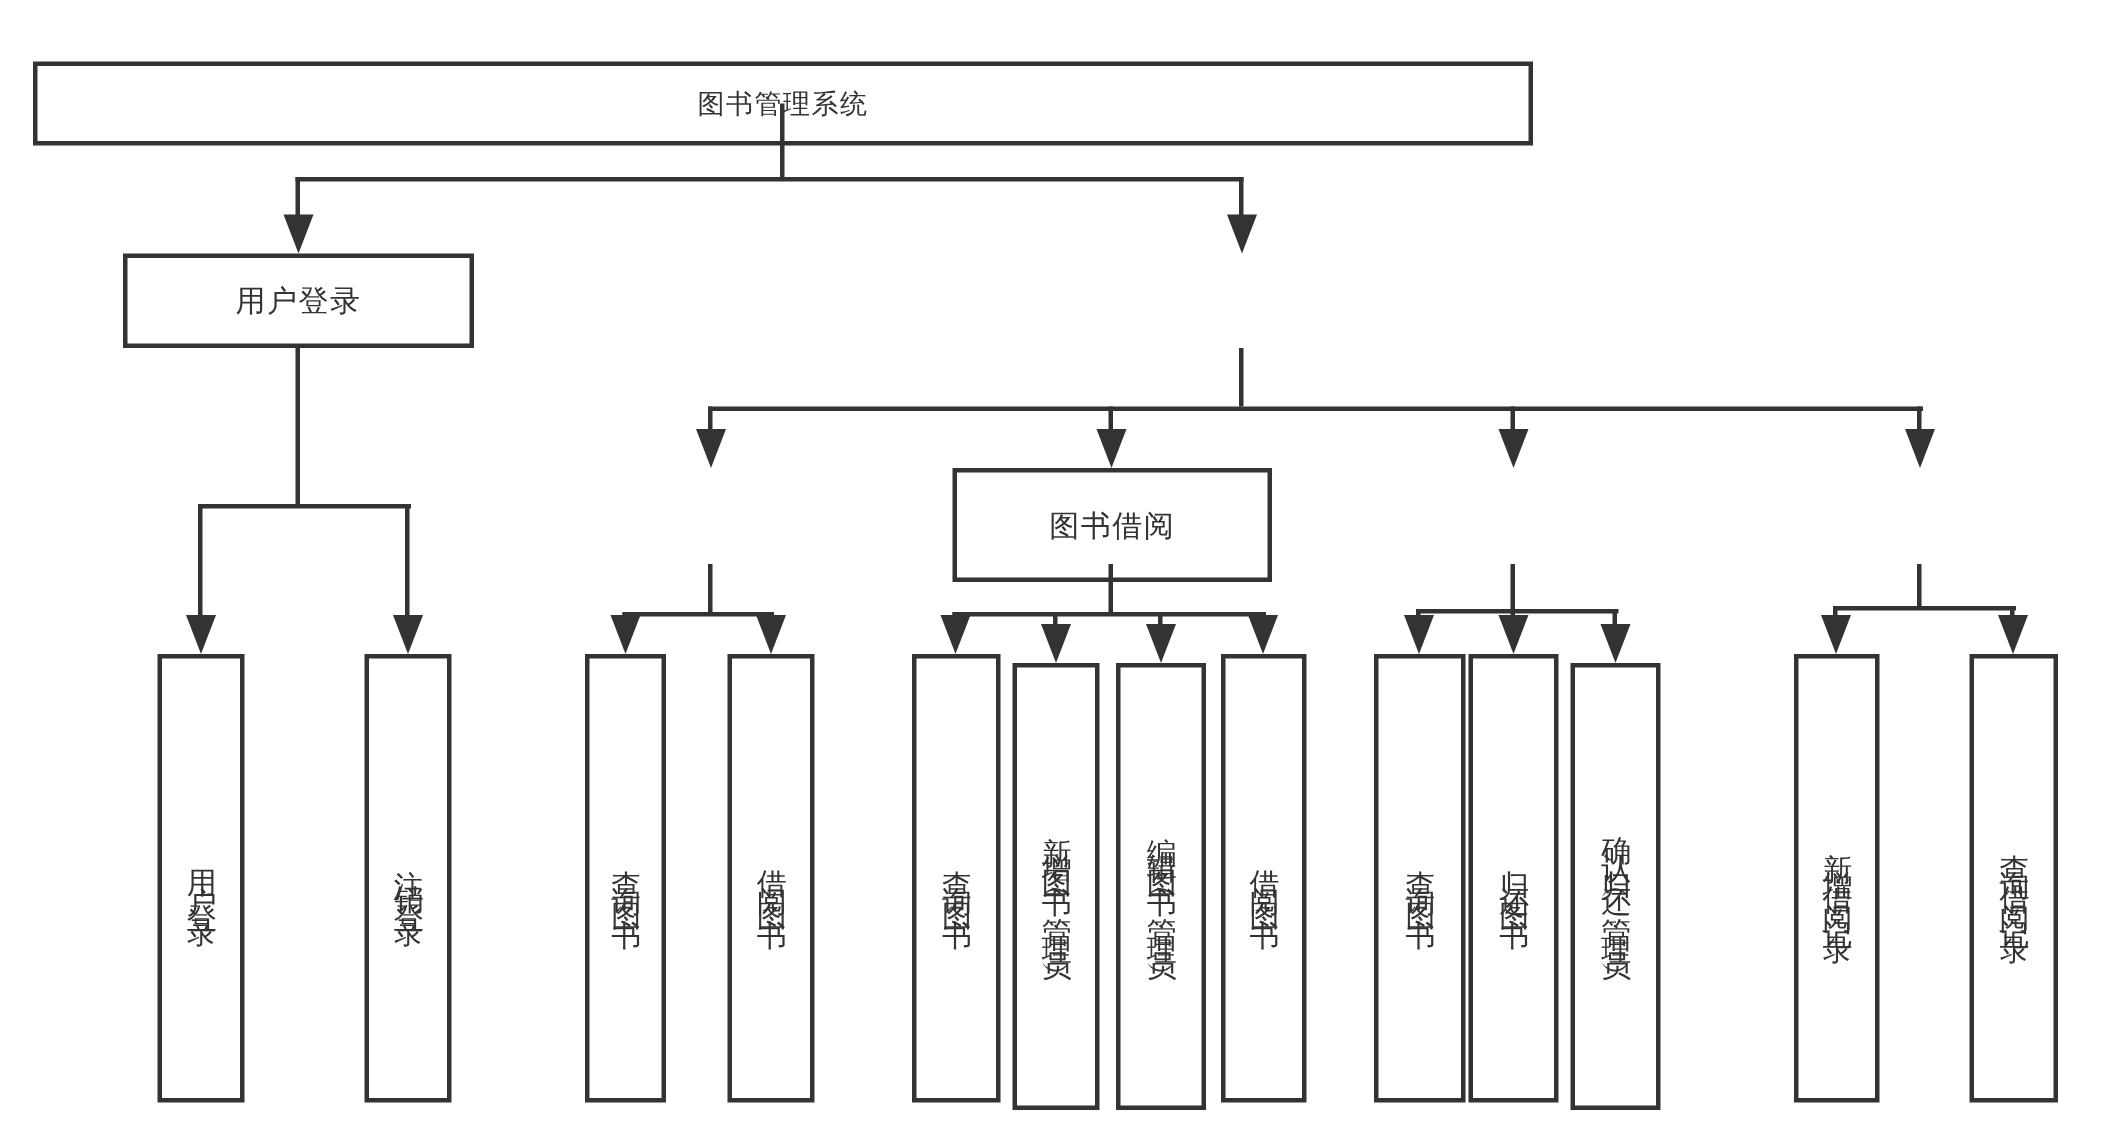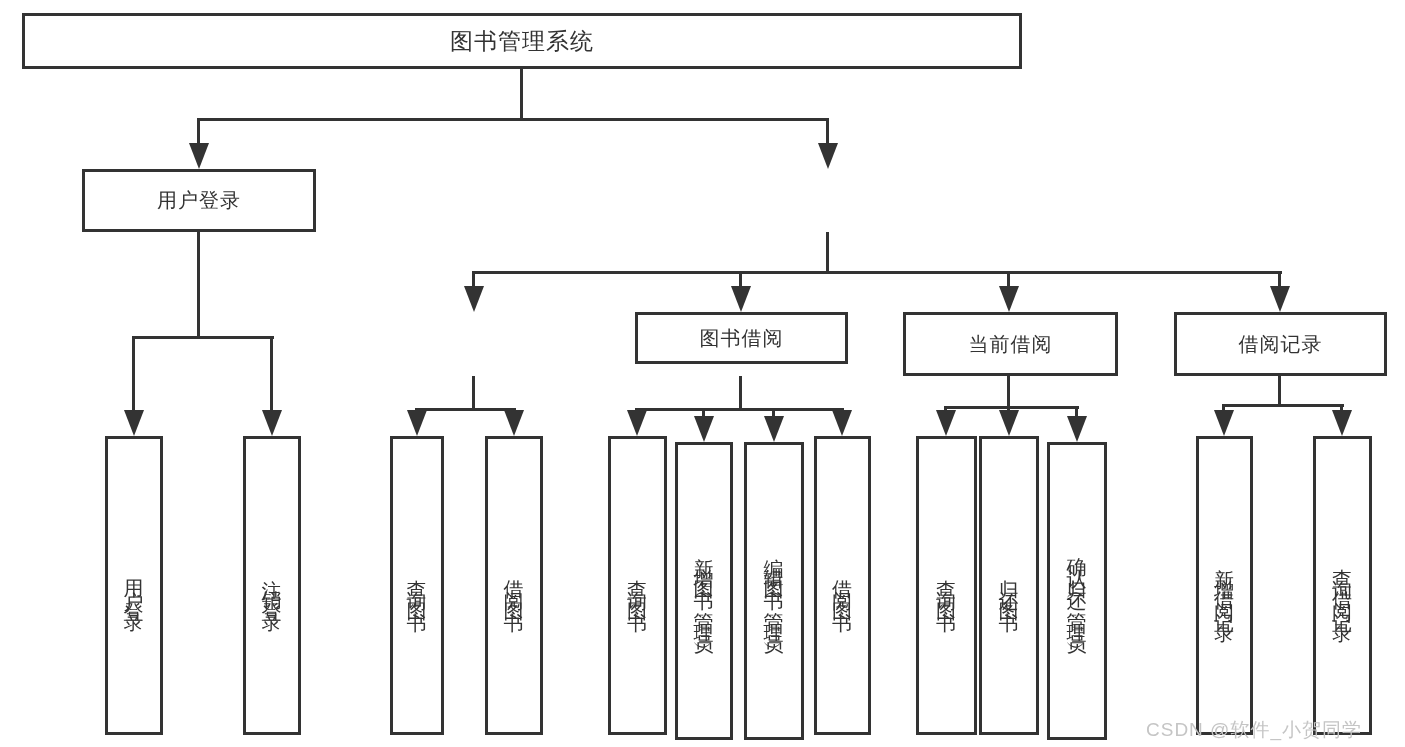--- a/index.html
+++ b/index.html
@@ -14,21 +14,21 @@
     position:absolute;
     border:3px solid #333333;
     background:#ffffff;
     box-sizing:border-box;
     display:flex;
     align-items:center;
     justify-content:center;
     color:#333333;
   }
   .hnode{font-size:20px;letter-spacing:1px;}
-  .root-node{font-size:23px;}
+  .root-node{font-size:18px;margin-top:28px;}
   .leaf{font-size:20px;}
   .leaf .vtext{
     writing-mode:vertical-rl;
     text-orientation:mixed;
     letter-spacing:11px;
     line-height:1;
     white-space:nowrap;
   }
   .line{position:absolute;background:#333333;}
   .arrow{
@@ -79,28 +79,22 @@
   <div class="line" style="left:472px;top:271px;width:810px;height:3px;"></div>
   <div class="line" style="left:472px;top:271px;width:3px;height:17px;"></div>
   <div class="arrow" style="left:464px;top:286px;"></div>
   <div class="line" style="left:739px;top:271px;width:3px;height:17px;"></div>
   <div class="arrow" style="left:731px;top:286px;"></div>
   <div class="line" style="left:1007px;top:271px;width:3px;height:17px;"></div>
   <div class="arrow" style="left:999px;top:286px;"></div>
   <div class="line" style="left:1278px;top:271px;width:3px;height:17px;"></div>
   <div class="arrow" style="left:1270px;top:286px;"></div>
 
-  <div class="node hnode" style="left:635px;top:312px;width:213px;height:52px;">
+  <div class="node hnode" style="left:635px;top:312px;width:213px;height:76px;">
     <span>图书借阅</span>
-  </div>
-  <div class="node hnode" style="left:903px;top:312px;width:215px;height:64px;">
-    <span>当前借阅</span>
-  </div>
-  <div class="node hnode" style="left:1174px;top:312px;width:213px;height:64px;">
-    <span>借阅记录</span>
   </div>
 
   <div class="line" style="left:472px;top:376px;width:3px;height:32px;"></div>
   <div class="line" style="left:415px;top:408px;width:101px;height:3px;"></div>
   <div class="line" style="left:415px;top:408px;width:3px;height:8px;"></div>
   <div class="arrow" style="left:407px;top:410px;"></div>
   <div class="line" style="left:512px;top:408px;width:3px;height:8px;"></div>
   <div class="arrow" style="left:504px;top:410px;"></div>
 
   <div class="line" style="left:739px;top:376px;width:3px;height:32px;"></div>
@@ -163,15 +157,14 @@
   <div class="node leaf" style="left:1047px;top:442px;width:60px;height:298px;">
     <span class="vtext">确认归还（管理员）</span>
   </div>
   <div class="node leaf" style="left:1196px;top:436px;width:57px;height:299px;">
     <span class="vtext">新增借阅记录</span>
   </div>
   <div class="node leaf" style="left:1313px;top:436px;width:59px;height:299px;">
     <span class="vtext">查询借阅记录</span>
   </div>
 
-  <div class="watermark">CSDN @软件_小贺同学</div>
 
 </div>
 
 </body></html>

